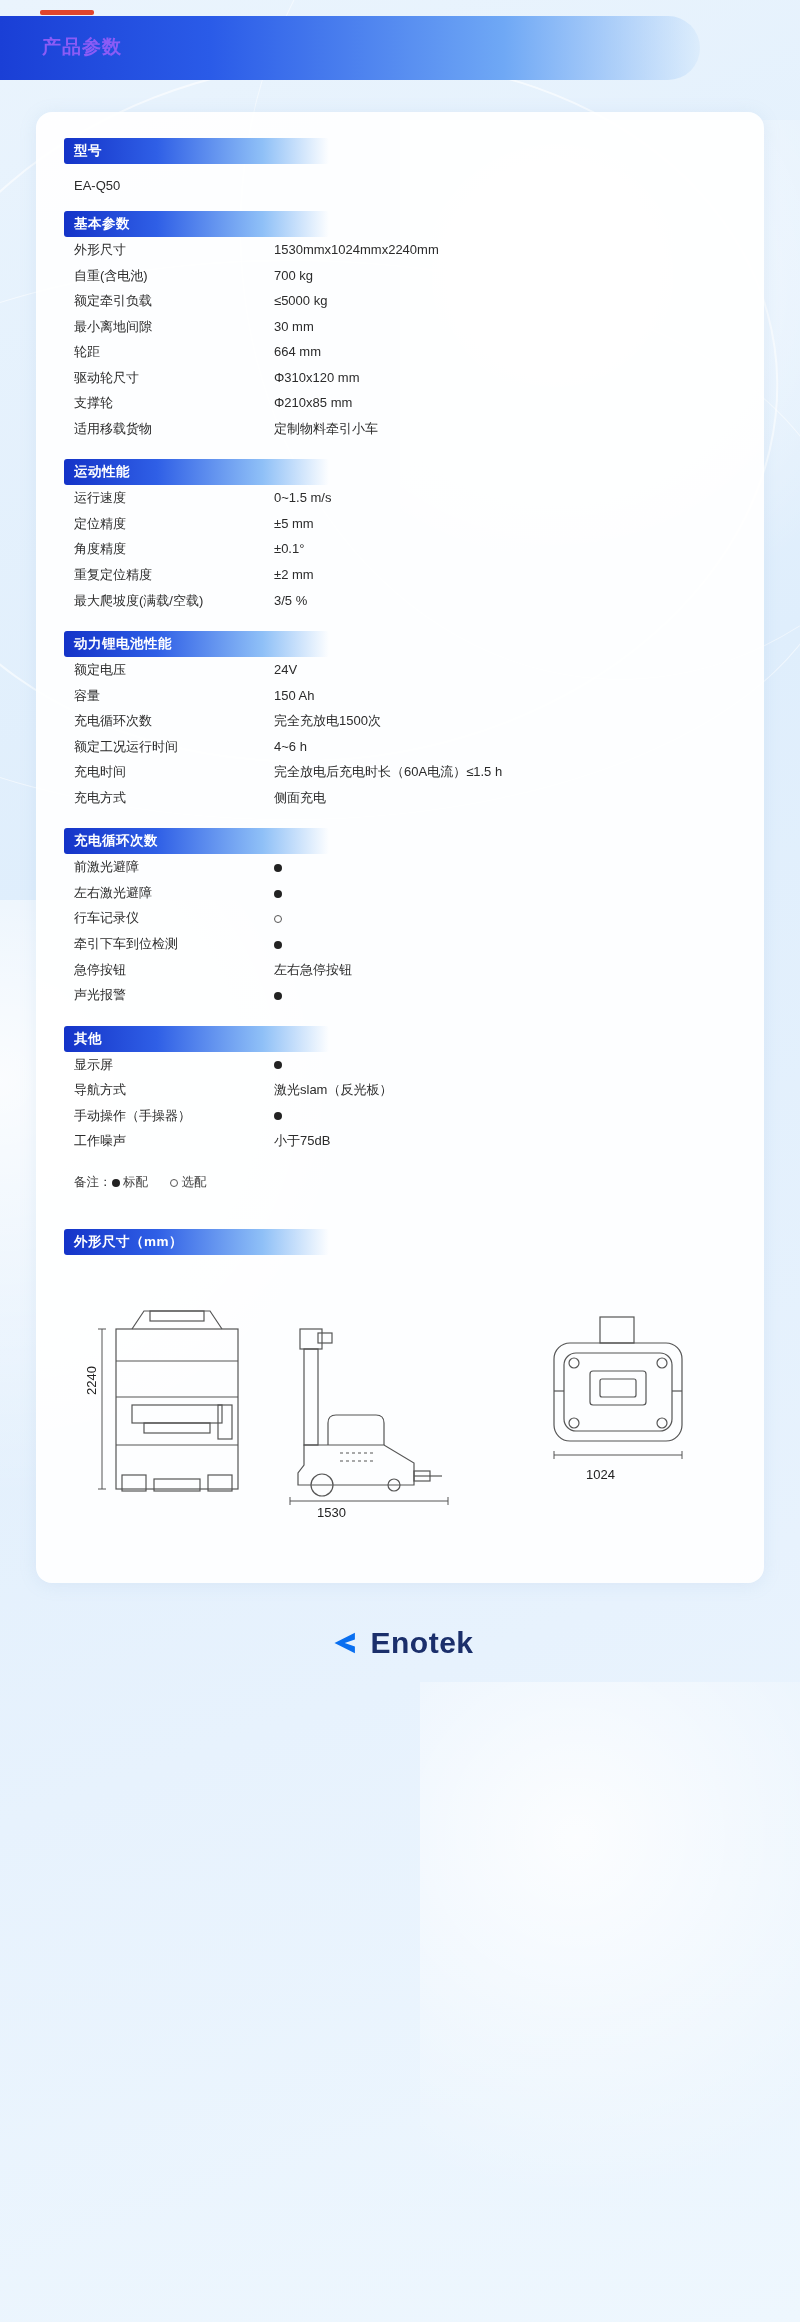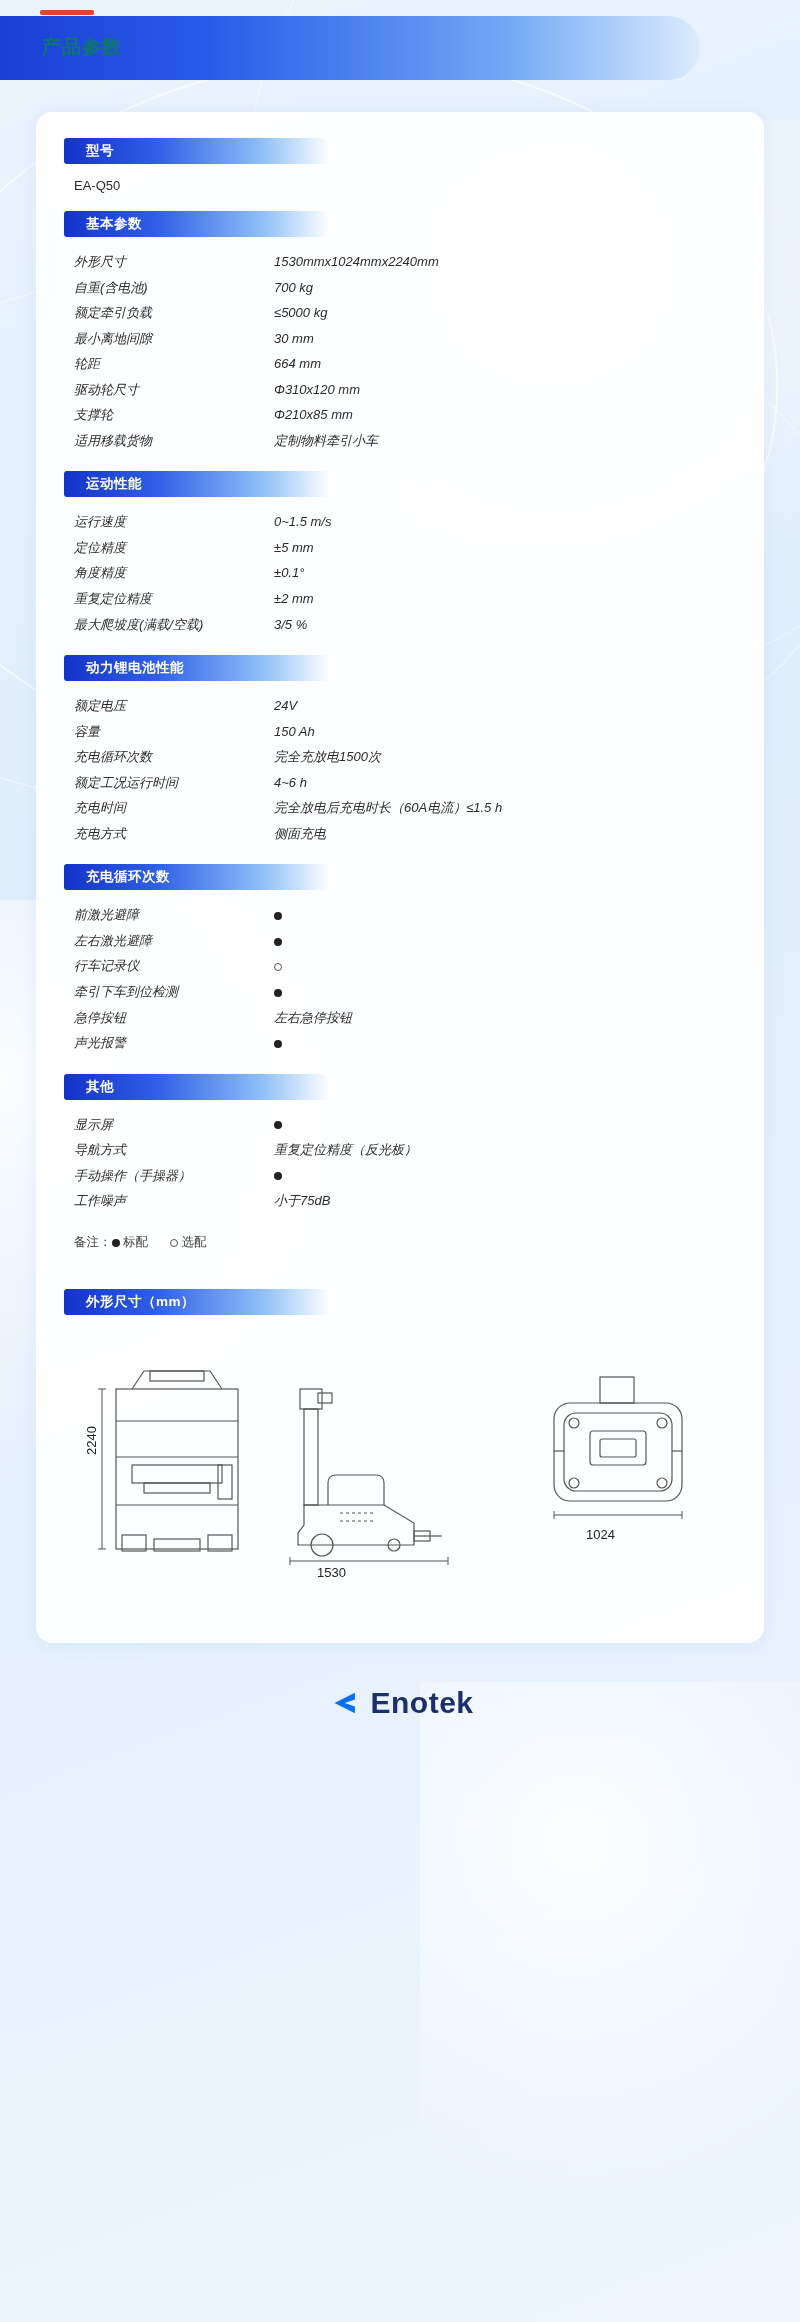--- a/index.html
+++ b/index.html
@@ -46,21 +46,21 @@
   .header-accent {
     position: absolute;
     left: 40px; top: 10px;
     width: 54px; height: 5px;
     background: #e0452d;
     border-radius: 2px;
   }
   .header-title {
     position: absolute;
     left: 42px; top: 34px;
-    color: #0f766e;
+    color: #8b5cf6;
     font-size: 19px;
     font-weight: bold;
     letter-spacing: 1px;
   }
 
   
   .card {
     position: relative;
     margin: 16px 36px 0 36px;
     background: rgba(255,255,255,0.92);
@@ -72,37 +72,36 @@
   .sec-head {
     position: relative;
     height: 26px;
     margin: 0 28px 0 28px;
     background: linear-gradient(90deg, #1433c8 0%, #2f5fe6 35%, #8fc0f7 75%, rgba(255,255,255,0) 100%);
     border-radius: 3px;
     width: 265px;
   }
   .sec-head span {
     position: absolute;
-    left: 22px; top: 4px;
+    left: 10px; top: 4px;
     color: #fff;
     font-size: 13.5px;
     font-weight: bold;
     letter-spacing: .5px;
   }
 
   .single-val {
     margin: 14px 0 18px 38px;
     font-size: 13px;
     color: #2b2b2b;
   }
 
   table.spec {
-    margin: 12px 0 18px 38px;
+    margin: 0 0 18px 38px;
     border-collapse: collapse;
-    font-style: italic;
   }
   table.spec td {
     font-size: 13px;
     color: #2b2b2b;
     padding: 4px 0;
     vertical-align: top;
     line-height: 1.35;
   }
   table.spec td.k { width: 200px; }
   table.spec td.v { width: 330px; }
@@ -304,21 +303,21 @@
     <span>其他</span>
   </div>
   <table class="spec">
     <tbody>
         <tr>
           <td class="k">显示屏</td>
           <td class="v"><span class="dot-f"></span></td>
         </tr>
     <tr>
           <td class="k">导航方式</td>
-          <td class="v">重复定位精度（反光板）</td>
+          <td class="v">激光slam（反光板）</td>
         </tr>
     <tr>
           <td class="k">手动操作（手操器）</td>
           <td class="v"><span class="dot-f"></span></td>
         </tr>
     <tr>
           <td class="k">工作噪声</td>
           <td class="v">小于75dB</td>
         </tr>
   </tbody>

